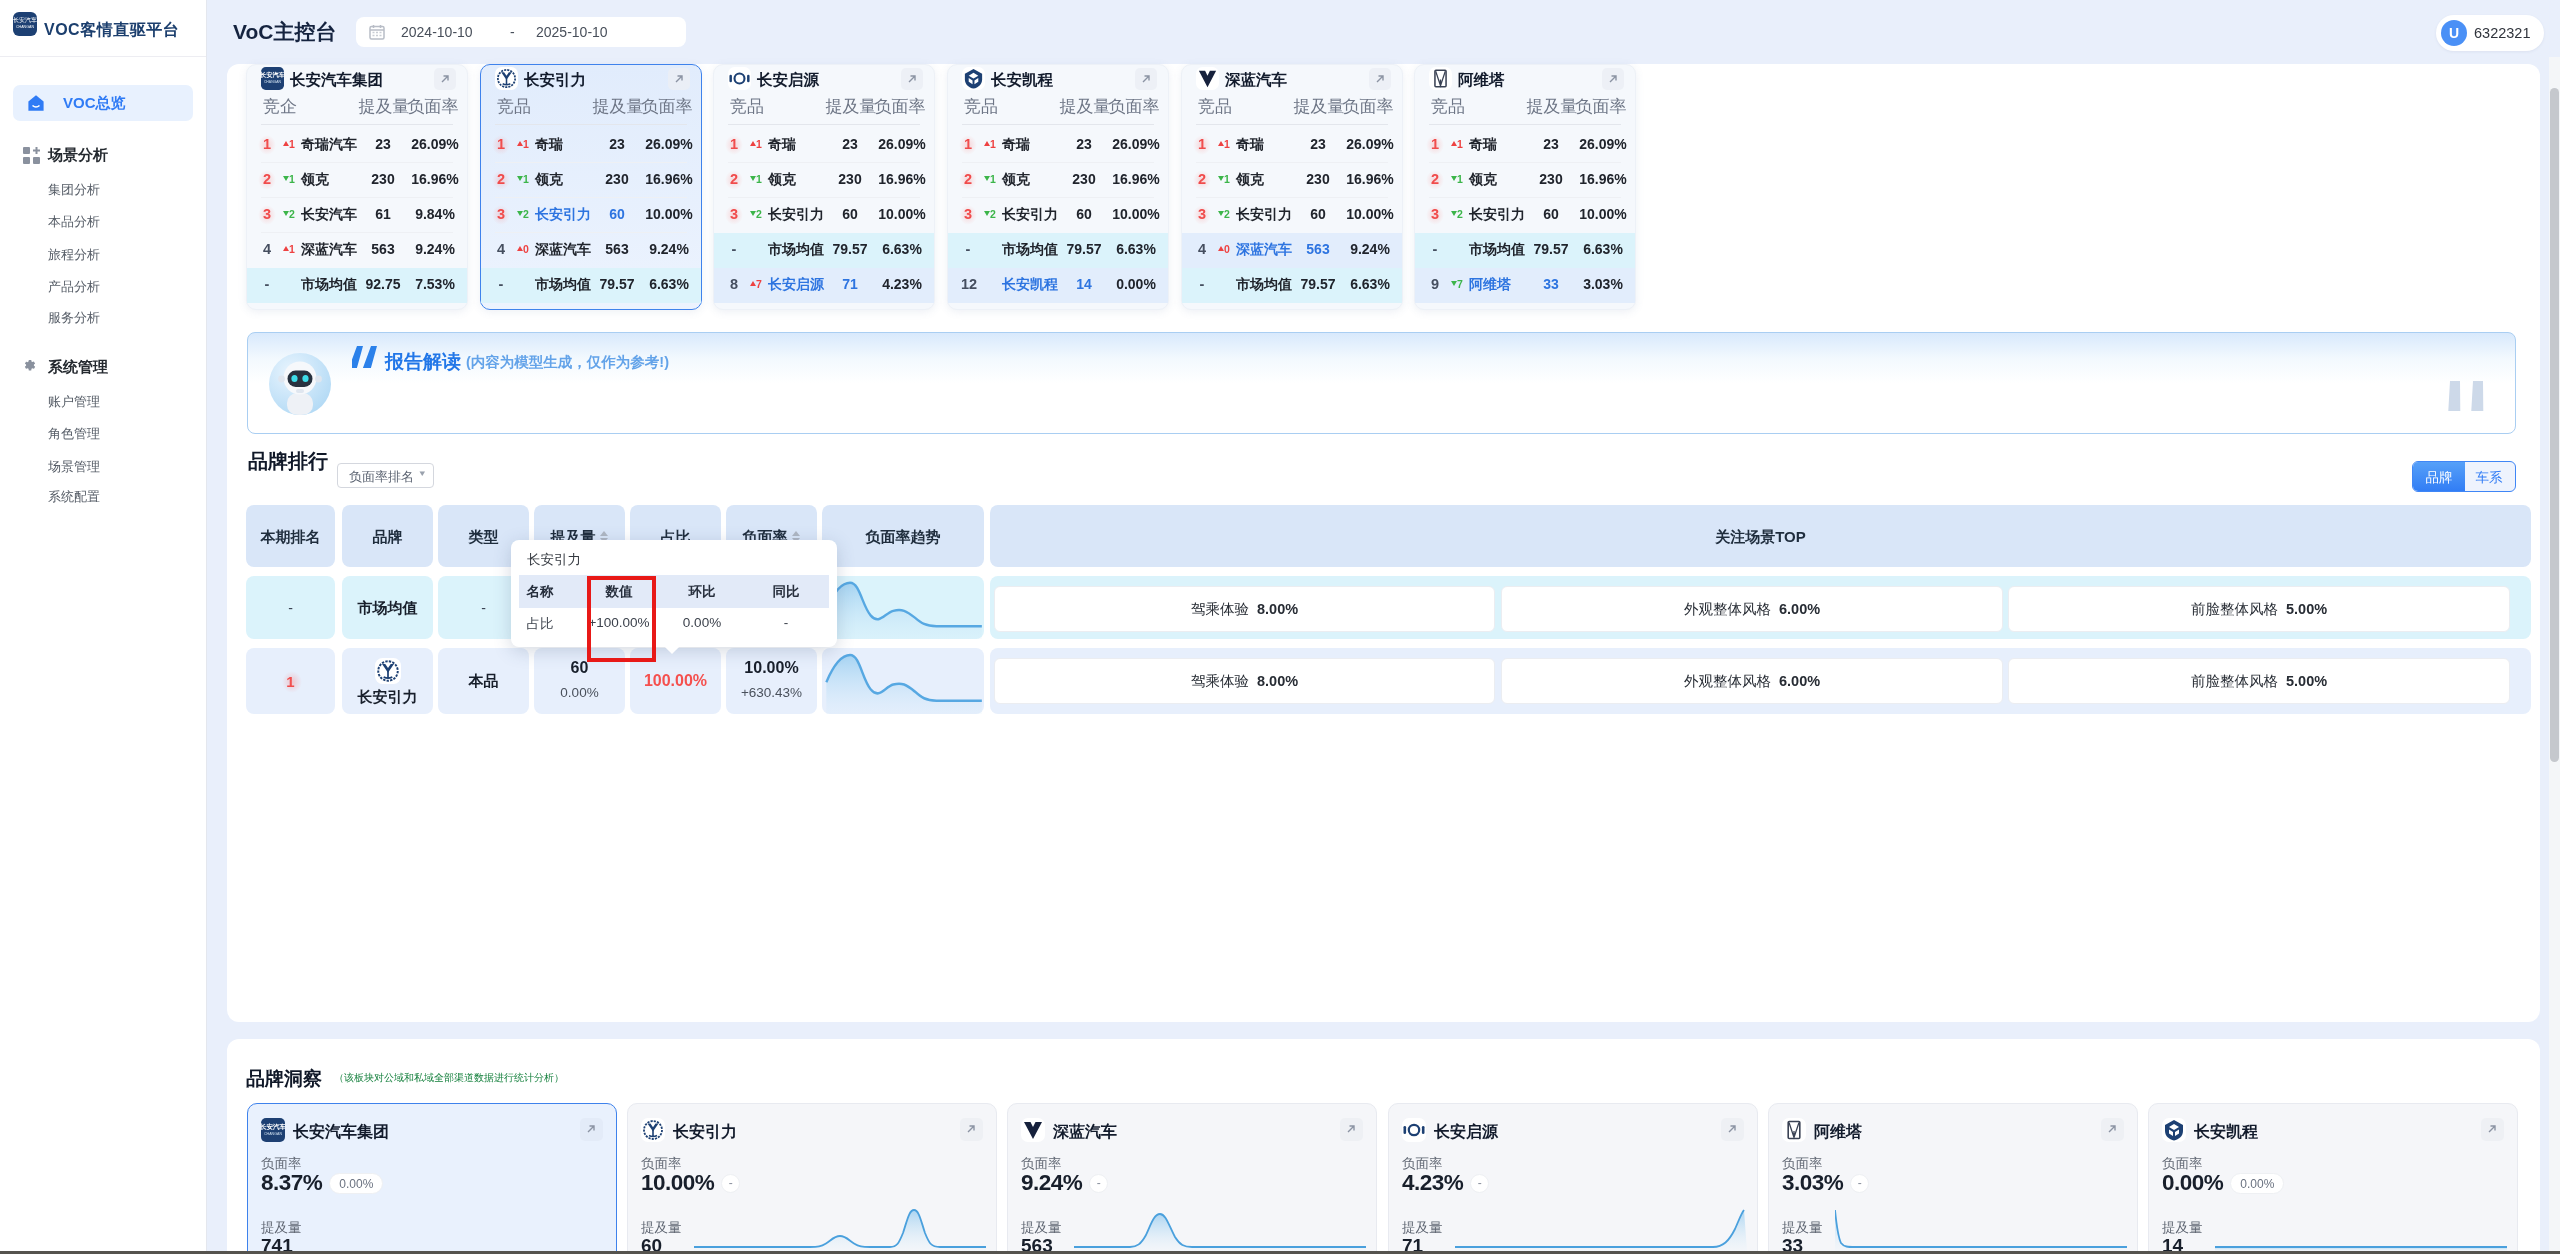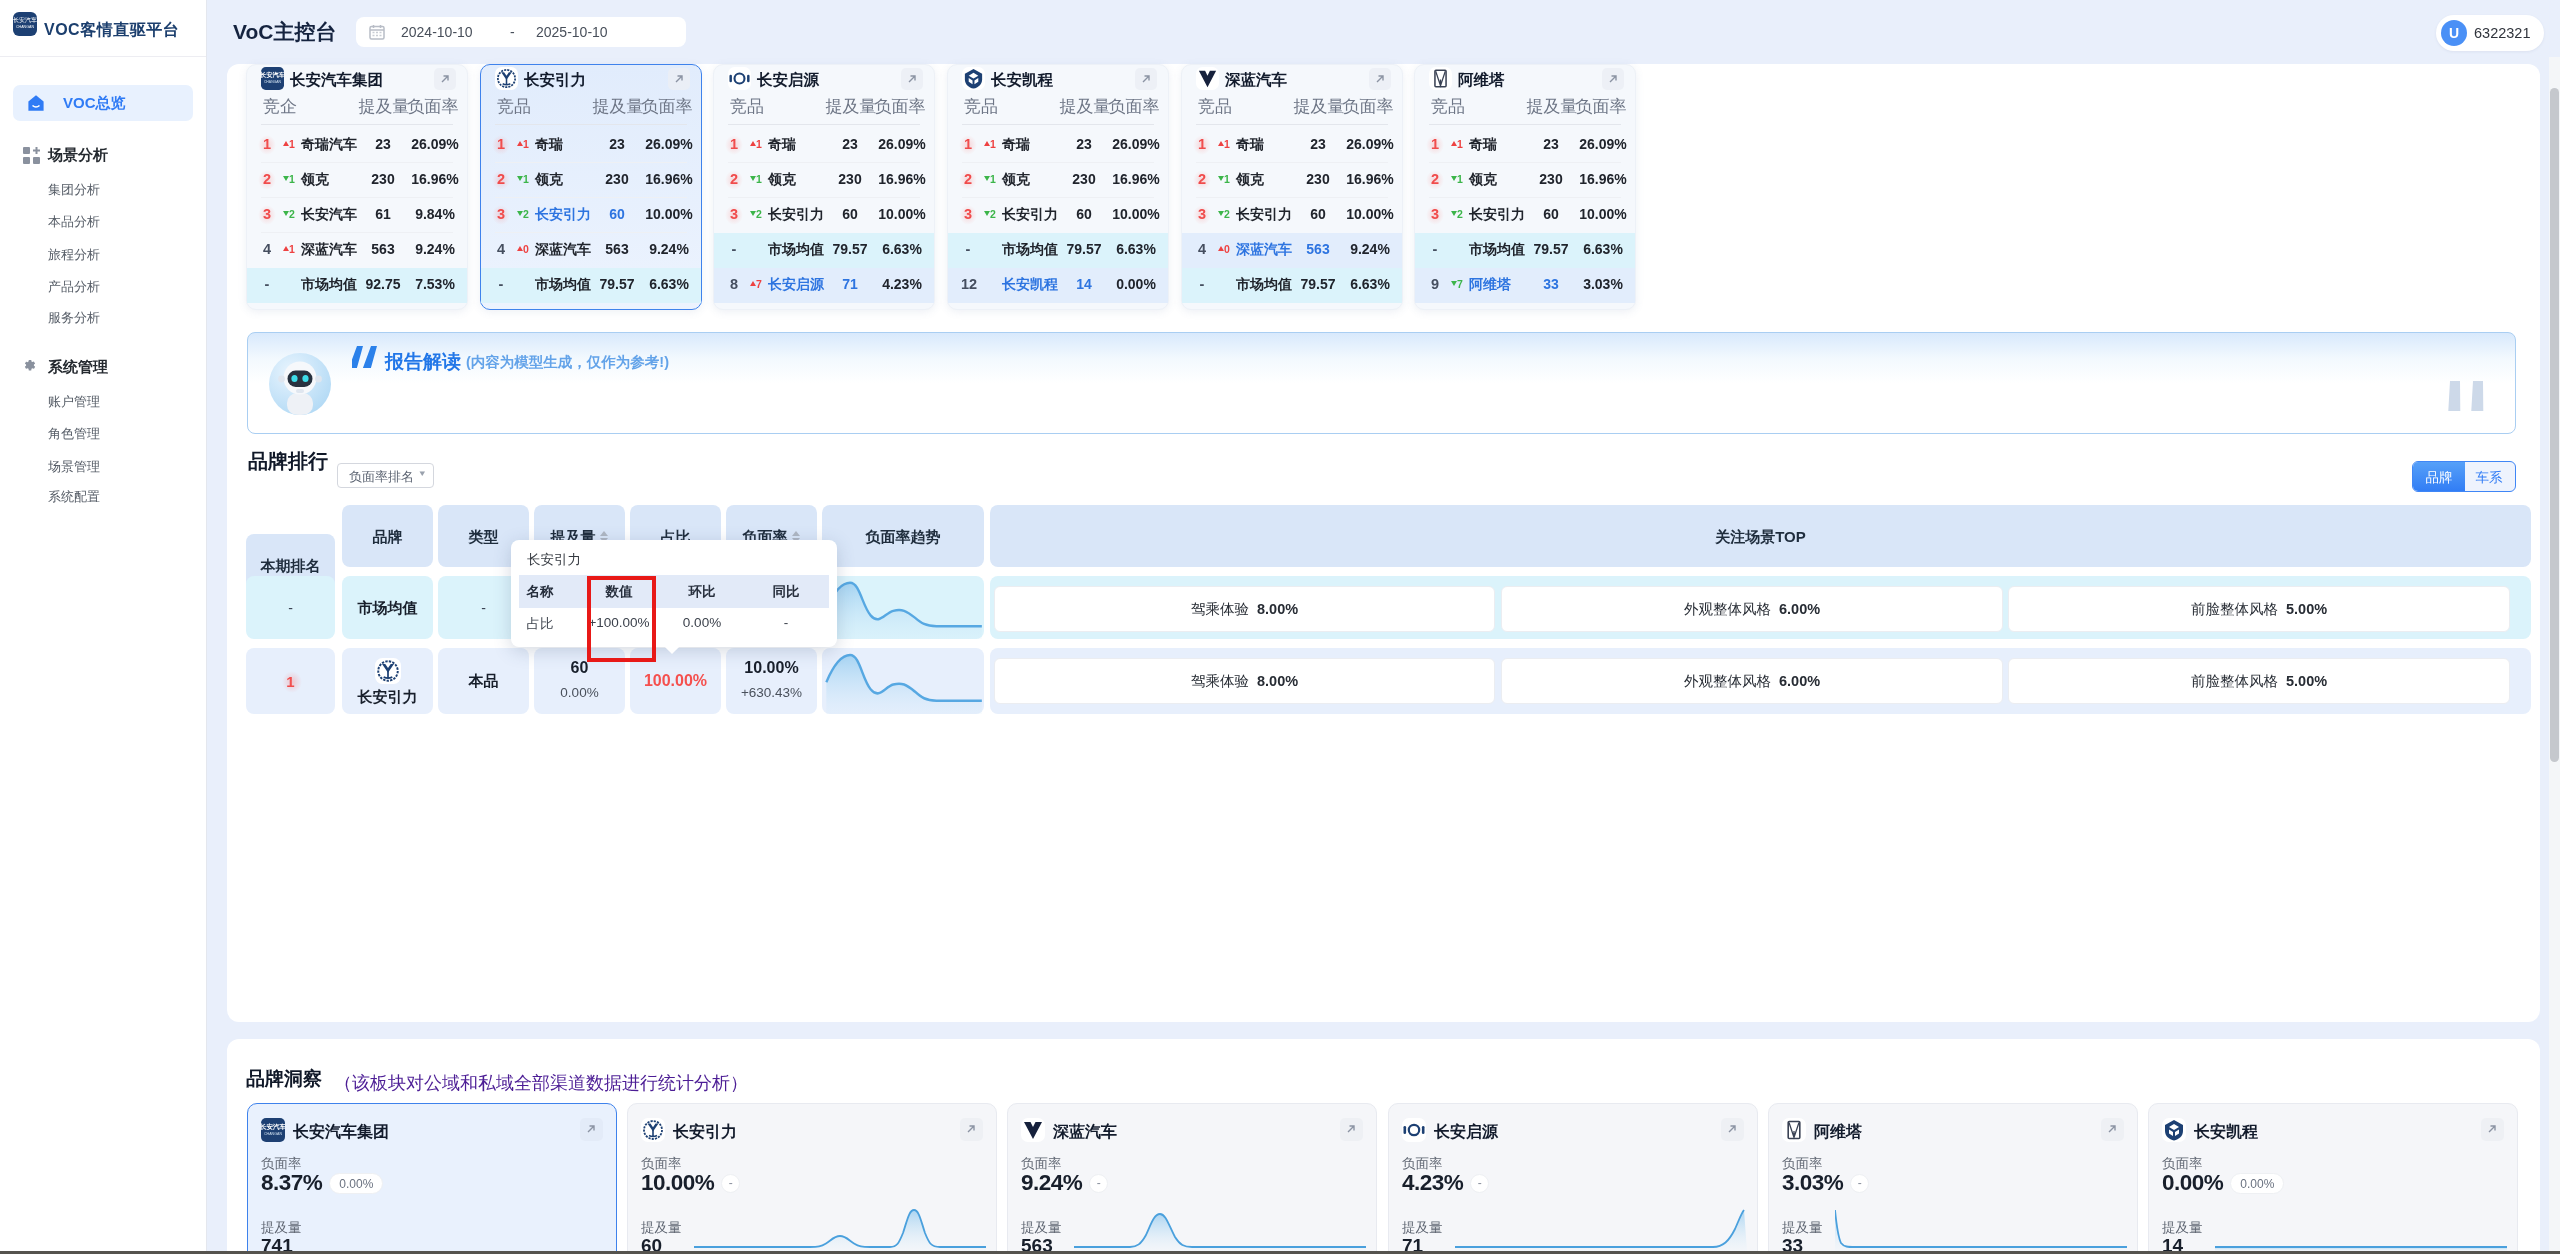--- a/index.html
+++ b/index.html
@@ -88,21 +88,21 @@
 
 #tip{position:absolute;left:511px;top:540px;width:326px;height:107px;background:#fff;border-radius:8px;box-shadow:0 4px 18px rgba(60,80,120,.22);}
 #tip .tt{position:absolute;left:16px;top:11px;font-size:13.5px;color:#33383f;}
 #tip .band{position:absolute;left:8px;top:35px;width:310px;height:33px;background:#e2eaf8;}
 #tip .bh{position:absolute;top:8px;font-size:13.5px;color:#272f3d;font-weight:bold;width:70px;text-align:center;}
 #tip .bv{position:absolute;top:75px;font-size:13.5px;color:#3c424c;width:70px;text-align:center;}
 #tip .notch{position:absolute;left:156px;bottom:-5px;width:10px;height:10px;background:#fff;transform:rotate(45deg);}
 #redbox{position:absolute;left:587px;top:576px;width:69px;height:86px;border:4px solid #e81917;z-index:60;}
 
 #in-title{position:absolute;left:246px;top:1066px;font-size:19px;font-weight:bold;color:#101828;}
-#in-sub{position:absolute;left:334px;top:1071px;font-size:18px;color:#4c1d95;}
+#in-sub{position:absolute;left:334px;top:1071px;font-size:10px;color:#15803d;}
 .icard{position:absolute;top:1103px;width:370px;height:160px;background:#f5f6f9;border:1px solid #e8eaf0;border-radius:10px;}
 .icard.sel{background:#e9f1fd;border:1.5px solid #3e82ec;}
 .icard .hlogo{position:absolute;left:13px;top:14px;width:24px;height:24px;}
 .icard .hname{position:absolute;left:45px;top:18px;font-size:16px;font-weight:bold;color:#121b2c;}
 .icard .goBtn{position:absolute;right:13px;top:14px;width:23px;height:23px;background:#eef0f4;border-radius:5px;color:#8b93a3;}
 .icard.sel .goBtn{background:#e3ebf8;}
 .lbl{position:absolute;font-size:13.5px;color:#5f6672;}
 svg{display:block;}
 </style>
 </head>
@@ -533,21 +533,21 @@
 </div>
 <div id="rk-title">品牌排行</div>
 <div id="rk-dd">
     <span class="t">负面率排名</span>
     <span class="ch">▾</span>
   </div>
 <div id="toggle">
     <div class="a">品牌</div>
     <div class="b">车系</div>
   </div>
-<div class="hcell" style="left:246px;width:89px;margin-top:29px;">
+<div class="hcell" style="left:246px;width:89px;">
     <div class="ct">本期排名</div>
   </div>
 <div class="hcell" style="left:342px;width:91px;">
     <div class="ct">品牌</div>
   </div>
 <div class="hcell" style="left:438px;width:91px;">
     <div class="ct">类型</div>
   </div>
 <div class="hcell" style="left:534px;width:91px;">
     <div class="ct">提及量<span class="sorts"></span></div>

